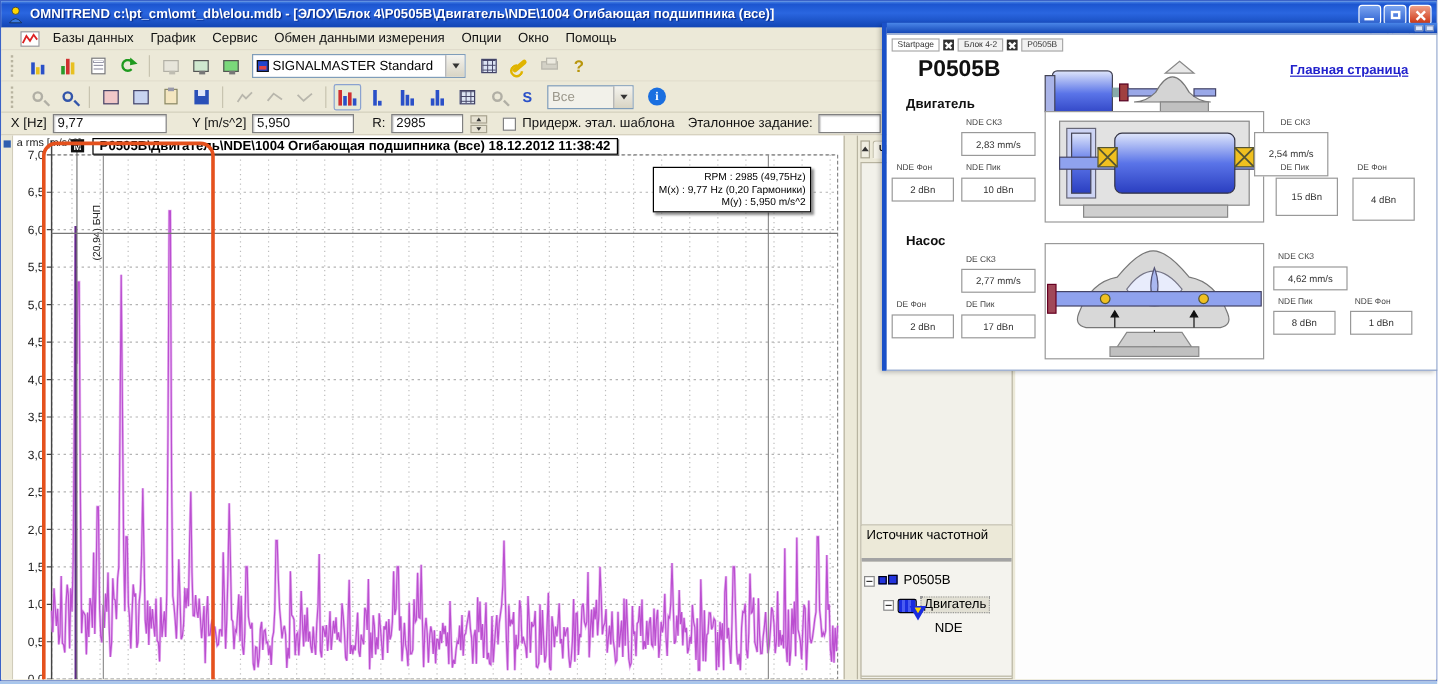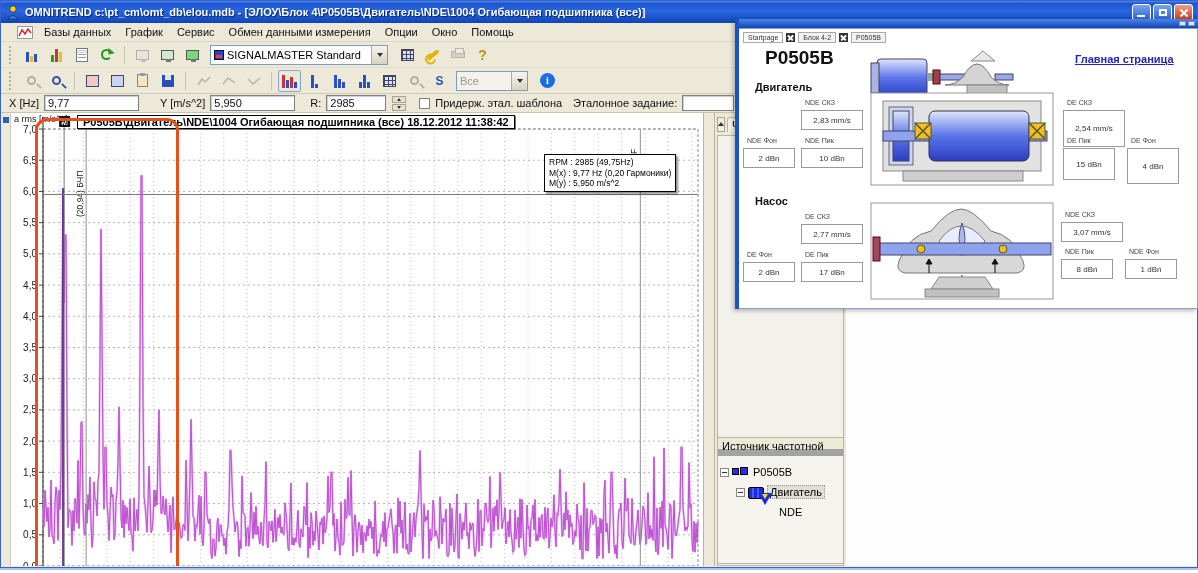--- a/index.html
+++ b/index.html
@@ -106,21 +106,21 @@
 
   #splitter{position:absolute;left:702px;top:0;width:12px;bottom:0;background:#ECE9D8;border-left:1px solid #b8b4a0;border-right:1px solid #b8b4a0;}
 
   
   #rightpanel{position:absolute;left:714px;top:0;width:131px;bottom:0;background:#ECE9D8;}
   #rp-tabrow{position:absolute;left:0;top:0;right:0;height:22px;display:flex;align-items:center;gap:2px;padding:2px;}
   .rp-btn{width:14px;height:15px;border:1px solid #a8a490;background:#f0eee2;display:flex;align-items:center;justify-content:center;}
   #rp-tab{font-size:11px;padding:1px 4px;border:1px solid #b8b4a0;border-bottom:none;background:#f4f2e8;border-radius:3px 3px 0 0;white-space:nowrap;}
   #rp-body{position:absolute;left:2px;top:22px;right:2px;bottom:0;border:1px solid #b8b4a0;background:#f2f1ea;}
   #srcpanel{position:absolute;left:2px;right:2px;top:324px;bottom:2px;background:#f4f3ee;border:1px solid #b8b4a0;}
-  #srcpanel .hdr{height:18px;border-bottom:7px solid #a3a3a3;font-size:11px;padding:2px 4px;background:#ECE9D8;}
+  #srcpanel .hdr{height:30px;border-bottom:3px solid #a3a3a3;font-size:11px;padding:2px 4px;background:#ECE9D8;}
   .tree{padding:6px 2px;font-size:11px;}
   .trow{display:flex;align-items:center;height:20px;white-space:nowrap;}
   .texp{width:9px;height:9px;border:1px solid #888;background:#fff;position:relative;margin-right:3px;flex:none;}
   .texp:after{content:"";position:absolute;left:1px;top:3px;width:5px;height:1px;background:#333;}
   .tico{width:16px;height:14px;position:relative;margin-right:3px;flex:none;}
   .tlabel{padding:0 2px;}
   .tlabel.sel{background:#e2e0d4;border:1px dotted #999;}
   
   .ico-machine i{position:absolute;background:#2233dd;border:1px solid #001;}
   .ico-motor{background:linear-gradient(90deg,#1a2ce0 0 3px,#4a5cf0 3px 5px,#1a2ce0 5px 8px,#4a5cf0 8px 10px,#1a2ce0 10px);border:1px solid #001;border-radius:2px;height:12px !important;margin-top:1px;}
@@ -456,21 +456,21 @@
             <line x1="75.1311320754717" y1="16" x2="75.1311320754717" y2="453" stroke="#909090" stroke-width="1"></line>
             <text x="72.1311320754717" y="104" font-size="8.5" fill="#222" transform="rotate(-90 72.1311320754717 104)">(20,94) БЧП</text>
             <line x1="629.3270440251572" y1="16" x2="629.3270440251572" y2="453" stroke="#909090" stroke-width="1"></line>
             <text x="626.3270440251572" y="58" font-size="8.5" fill="#222" transform="rotate(-90 626.3270440251572 58)">) RPF</text>
             <line x1="53.123742138364776" y1="4" x2="53.123742138364776" y2="453" stroke="#777" stroke-width="1"></line>
             <line x1="32" y1="81.55000000000001" x2="687" y2="81.55000000000001" stroke="#777" stroke-width="1"></line>
             <rect x="48.123742138364776" y="3" width="11" height="11" fill="#111"></rect>
             <text x="53.623742138364776" y="12" text-anchor="middle" font-size="8" font-weight="bold" fill="#fff">M</text>
           </svg>
         <div id="sel-rect" style="left: 23.761px; top: 5px; width: 144.182px; height: 470px; border-color: rgb(229, 81, 29);"></div>
-        <div id="tooltip" style="left: 533px; top: 41px;">
+        <div id="tooltip" style="left: 533px; top: 26px; text-align: right;">
           <div>RPM : 2985 (49,75Hz)</div>
           <div>M(x) : 9,77 Hz (0,20 Гармоники)</div>
           <div>M(y) : 5,950 m/s^2</div>
         </div>
       </div>
 
       <div id="splitter"></div>
 
       <div id="rightpanel">
         <div id="rp-tabrow">
@@ -565,21 +565,21 @@
         <rect x="14" y="40" width="164" height="10" fill="#8fa2ee" stroke="#446"></rect>
         <rect x="60" y="20" width="100" height="50" rx="6" fill="url(#mg)" stroke="#334"></rect>
         <rect x="46" y="32" width="16" height="16" fill="#f0c020" stroke="#553"></rect>
         <path d="M46 32 l16 16 M62 32 l-16 16" stroke="#553" stroke-width="1.5"></path>
         <rect x="160" y="32" width="16" height="16" fill="#f0c020" stroke="#553"></rect>
         <path d="M160 32 l16 16 M176 32 l-16 16" stroke="#553" stroke-width="1.5"></path>
         <rect x="34" y="80" width="120" height="10" fill="#cfcfcf" stroke="#888"></rect>
       </svg>
 
       <div class="mini-label" style="left:328px;top:70px">DE СКЗ</div>
-      <div class="val-box" style="left:324px;top:81px;width:62px;height:37px">2,54 mm/s</div>
+      <div class="val-box" style="left:306px;top:81px;width:62px;height:37px">2,54 mm/s</div>
       <div class="mini-label" style="left:328px;top:108px">DE Пик</div>
       <div class="val-box" style="left:324px;top:119px;width:52px;height:32px">15 dBn</div>
       <div class="mini-label" style="left:392px;top:108px">DE Фон</div>
       <div class="val-box" style="left:388px;top:119px;width:52px;height:36px">4 dBn</div>
 
       <div class="sectlabel" style="left:16px;top:166px">Насос</div>
       <div class="mini-label" style="left:66px;top:184px">DE СКЗ</div>
       <div class="val-box" style="left:62px;top:195px;width:62px;height:20px">2,77 mm/s</div>
       <div class="mini-label" style="left:8px;top:222px">DE Фон</div>
       <div class="val-box" style="left:4px;top:233px;width:52px;height:20px">2 dBn</div>
@@ -596,21 +596,21 @@
         <circle cx="52" cy="48" r="4" fill="#f0c020" stroke="#553"></circle>
         <circle cx="134" cy="48" r="4" fill="#f0c020" stroke="#553"></circle>
         <path d="M60 72 l0-14 M60 58 l-3 5 6 0 z" stroke="#111" fill="#111"></path>
         <path d="M126 72 l0-14 M126 58 l-3 5 6 0 z" stroke="#111" fill="#111"></path>
         <path d="M93 74 l0 16 M93 90 l-3-5 6 0 z" stroke="#111" fill="#111"></path>
         <path d="M70 76 l46 0 8 12 -62 0 z" fill="#cfcfcf" stroke="#888"></path>
         <rect x="56" y="88" width="74" height="8" fill="#c0c0c0" stroke="#888"></rect>
       </svg>
 
       <div class="mini-label" style="left:326px;top:182px">NDE СКЗ</div>
-      <div class="val-box" style="left:322px;top:193px;width:62px;height:20px">3,07 mm/s</div>
+      <div class="val-box" style="left:322px;top:193px;width:62px;height:20px">4,62 mm/s</div>
       <div class="mini-label" style="left:326px;top:219px">NDE Пик</div>
       <div class="val-box" style="left:322px;top:230px;width:52px;height:20px">8 dBn</div>
       <div class="mini-label" style="left:390px;top:219px">NDE Фон</div>
       <div class="val-box" style="left:386px;top:230px;width:52px;height:20px">1 dBn</div>
     </div>
   </div>
 
   <div id="bottomstrip"></div>
 </div>
 

